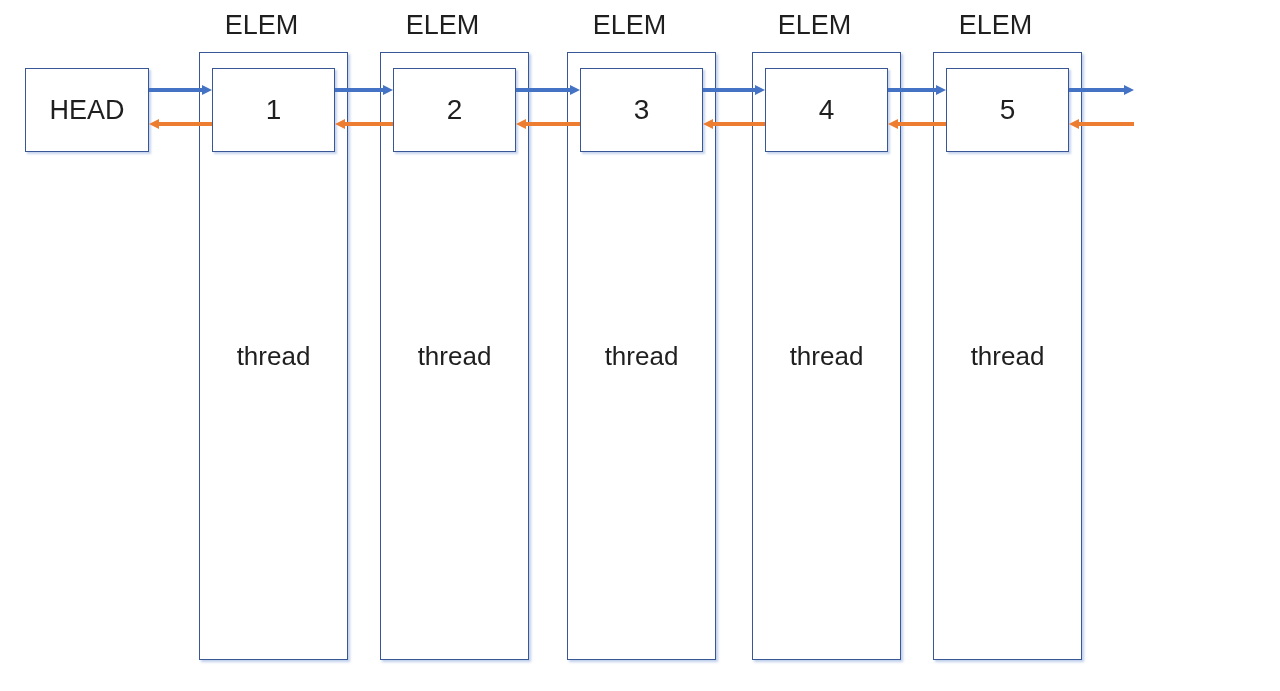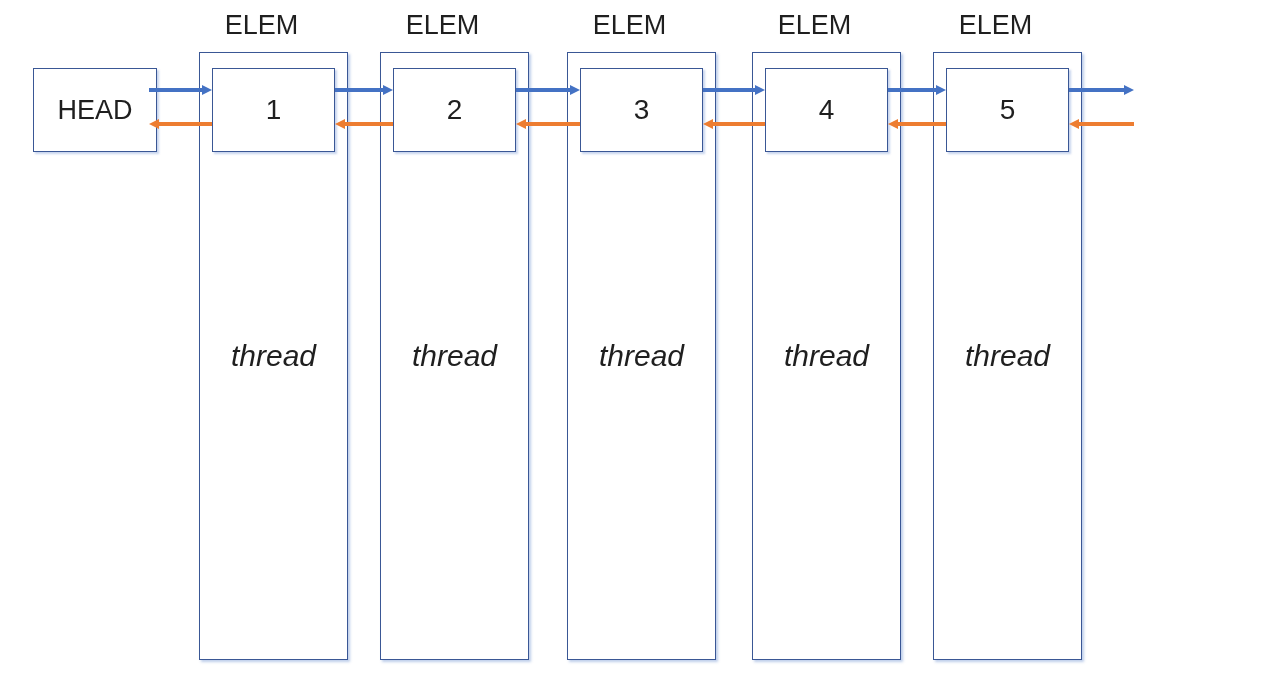--- a/index.html
+++ b/index.html
@@ -20,37 +20,36 @@
   .diagram { position: relative; width: 1280px; height: 691px; }
 
   .node {
     position: absolute;
     top: 68px; width: 124px; height: 84px;
     background: var(--background);
     border: 1.5px solid var(--box-border);
     box-shadow: 1.5px 1.5px 2px rgba(68,114,196,0.30);
     display: flex; align-items: center; justify-content: center;
     font-size: 27px;
-    margin-left: 8px;
   }
 
   .col { position: absolute; top: 0; width: 125px; height: 691px; }
   .elem-title {
     position: absolute; top: 10px; left: 0; width: 100%;
     text-align: center; font-size: 27px;
   }
   .thread-box {
     position: absolute; top: 52px; left: 0;
     width: 149px; height: 608px;
     background: var(--background);
     border: 1.5px solid var(--box-border);
     box-shadow: 1.5px 1.5px 2.5px rgba(68,114,196,0.35);
     display: flex; align-items: center; justify-content: center;
   }
-  .thread-label { font-size: 30px; font-style: italic; }
+  .thread-label { font-size: 26px; }
   .elem-box {
     position: absolute; top: 68px; left: 13px;
     width: 123px; height: 84px;
     background: var(--background);
     border: 1.5px solid var(--box-border);
     box-shadow: 1.5px 1.5px 2px rgba(68,114,196,0.30);
     display: flex; align-items: center; justify-content: center;
     font-size: 28px;
   }
 

